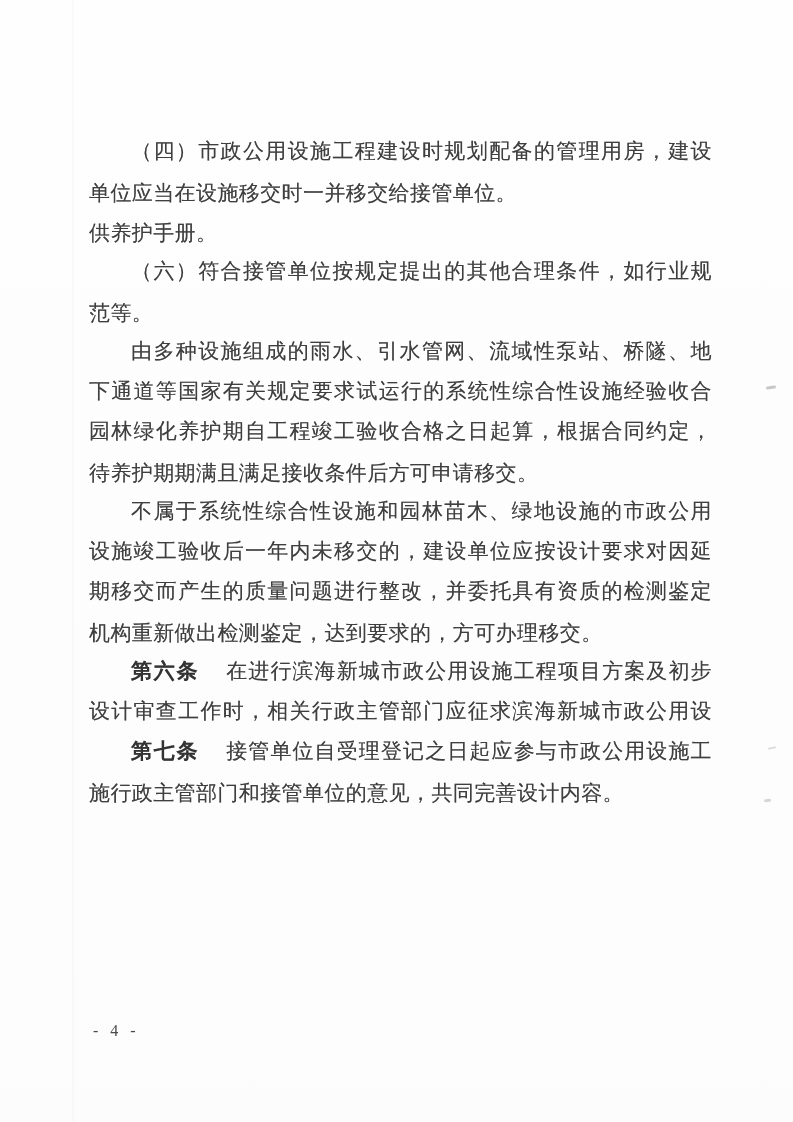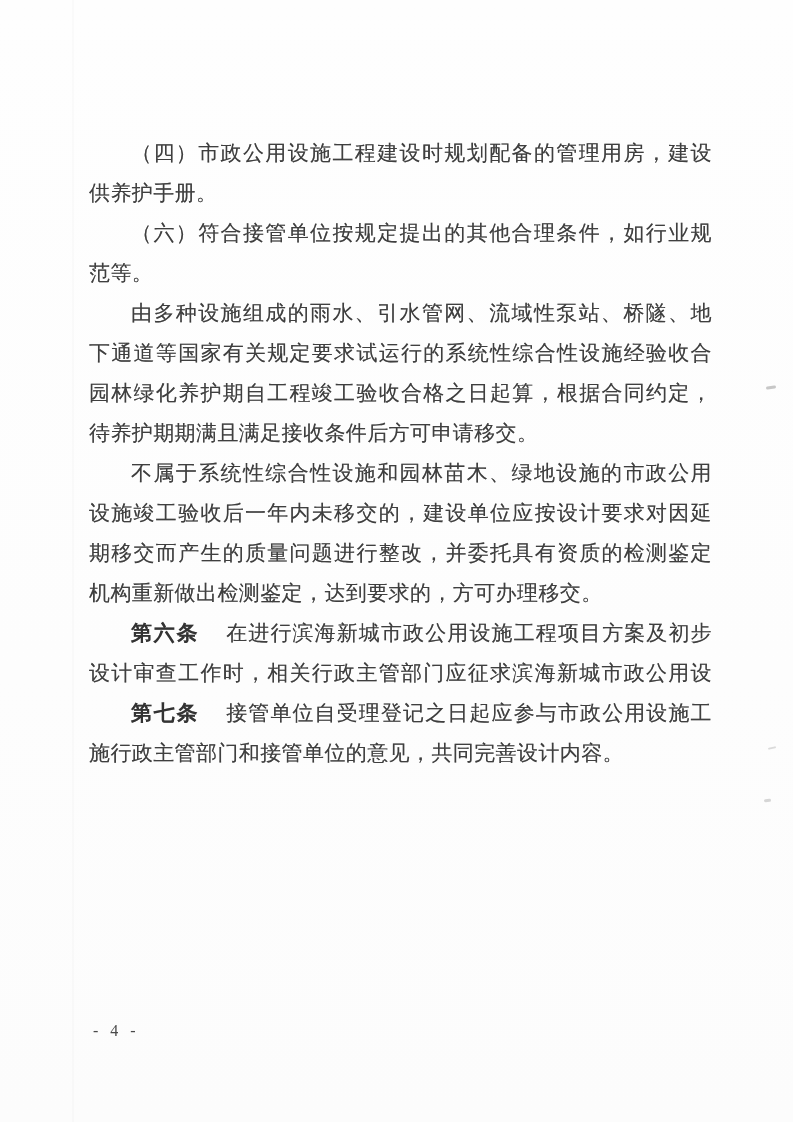--- a/index.html
+++ b/index.html
@@ -32,20 +32,21 @@
     color: #3f3f3f;
     white-space: nowrap;
     letter-spacing: 0.4px;
     text-shadow: 0 0 0.4px rgba(70,70,70,0.55);
   }
   .line.j {
     white-space: normal;
     text-align: justify;
     text-align-last: justify;
     text-justify: inter-character;
+    font-family: Liberation Mono, monospace;
   }
   .line.indent {
     padding-left: 42px;
   }
   .lead {
     font-weight: bold;
     color: #333333;
     margin-right: 27px;
     letter-spacing: 1px;
   }
@@ -77,20 +78,21 @@
   }
 </style>
 </head>
 <body>
 
 <div class="page">
   <div class="scan-edge"></div>
 
   <div class="textblock" id="textblock">
       <div class="line indent j">（四）市政公用设施工程建设时规划配备的管理用房，建设</div>
+      <div class="line">单位应当在设施移交时一并移交给接管单位。</div>
       <div class="line">供养护手册。</div>
       <div class="line indent j">（六）符合接管单位按规定提出的其他合理条件，如行业规</div>
       <div class="line">范等。</div>
       <div class="line indent j">由多种设施组成的雨水、引水管网、流域性泵站、桥隧、地</div>
       <div class="line j">下通道等国家有关规定要求试运行的系统性综合性设施经验收合</div>
       <div class="line j">园林绿化养护期自工程竣工验收合格之日起算，根据合同约定，</div>
       <div class="line">待养护期期满且满足接收条件后方可申请移交。</div>
       <div class="line indent j">不属于系统性综合性设施和园林苗木、绿地设施的市政公用</div>
       <div class="line j">设施竣工验收后一年内未移交的，建设单位应按设计要求对因延</div>
       <div class="line j">期移交而产生的质量问题进行整改，并委托具有资质的检测鉴定</div>

